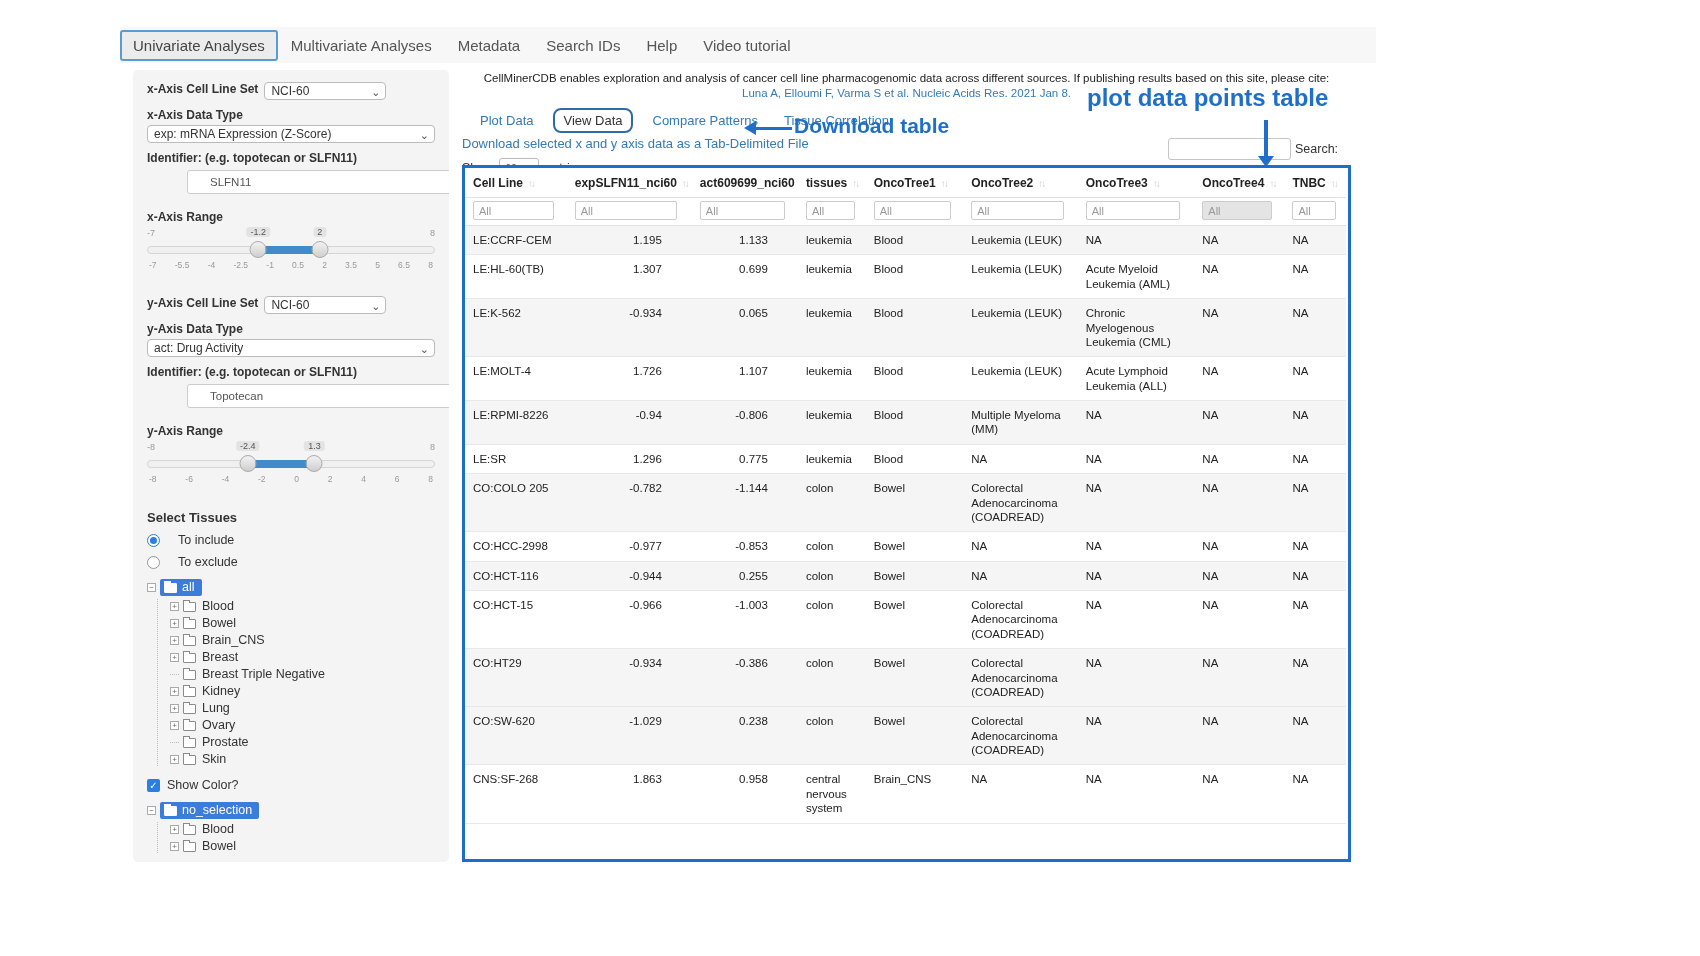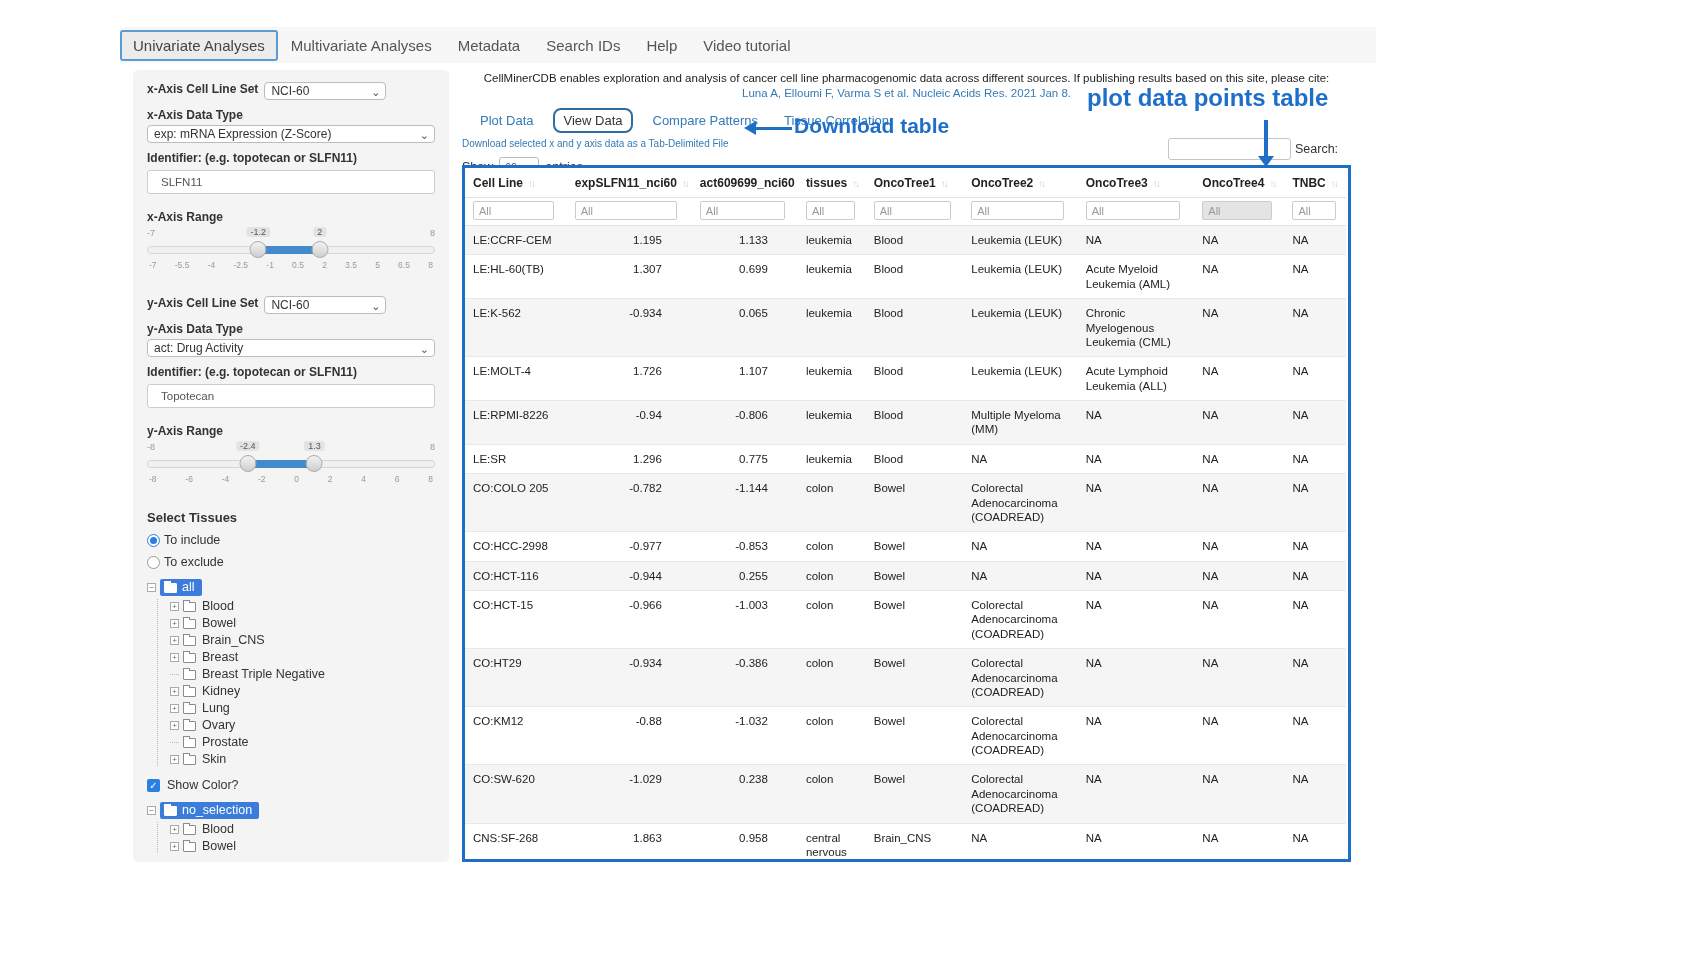--- a/index.html
+++ b/index.html
@@ -17,38 +17,38 @@
   .sidebar { position:absolute; left:133px; top:70px; width:316px; height:792px;
     background:#f4f4f4; border-radius:5px; padding:12px 14px; overflow:hidden; }
   .sb-label { font-size:12px; font-weight:bold; color:#333; margin-top:8px; }
   .sb-row-inline { display:flex; align-items:flex-start; gap:6px; }
   .sb-select { font-size:12px; color:#333; background:#fff; border:1px solid #bbb; border-radius:4px;
     height:18px; padding:0 18px 0 6px; position:relative; display:flex; align-items:center; white-space:nowrap; }
   .sb-select .chev { position:absolute; right:5px; top:3px; color:#555; font-size:11px; }
   .sb-select.wide { width:100%; margin-top:3px; }
   .sb-select.narrow { width:122px; }
   .sb-input { width:100%; height:24px; border:1px solid #ccc; border-radius:3px; background:#fff;
-    font-size:11.5px; color:#555; padding:0 13px; margin-top:5px; font-family:inherit; }
+    font-size:11.5px; color:#555; padding:0 22px; margin-top:5px; font-family:inherit;margin-left:40px; }
 
   
   .slider { position:relative; height:52px; margin-top:4px; }
   .sl-edge { position:absolute; top:0; font-size:9px; color:#999; }
   .sl-edge.min { left:0; } .sl-edge.max { right:0; }
   .sl-hlabel { position:absolute; top:-1px; transform:translateX(-50%); font-size:9px; color:#555;
     background:#e3e3e3; border-radius:3px; padding:0 4px; }
   .sl-track { position:absolute; left:0; right:0; top:18px; height:8px; background:#f0f0f0;
     border:1px solid #d5d5d5; border-radius:5px; }
   .sl-seg { position:absolute; top:18px; height:8px; background:#428bca; }
   .sl-handle { position:absolute; top:13px; width:17px; height:17px; border-radius:50%;
     background:linear-gradient(#f2f2f2,#cfcfcf); border:1px solid #aaa; transform:translateX(-50%); cursor:pointer; }
   .sl-ticks { position:absolute; left:2px; right:2px; top:32px; display:flex; justify-content:space-between; }
   .sl-ticks span { font-size:8.5px; color:#999; }
 
   
-  .radio-row { display:flex; align-items:center; gap:4px; margin-top:8px; cursor:pointer; }
+  .radio-row { display:flex; align-items:center; gap:18px; margin-top:8px; cursor:pointer; }
   .radio { width:13px; height:13px; border-radius:50%; border:1px solid #999; background:#fff; position:relative; }
   .radio.on { border-color:#2a7fe0; }
   .radio.on::after { content:''; position:absolute; left:2px; top:2px; width:7px; height:7px;
     border-radius:50%; background:#2a7fe0; }
   .radio-label { font-size:12.5px; color:#333; }
   .check-row { display:flex; align-items:center; gap:7px; margin-top:12px; cursor:pointer; }
   .checkbox { width:13px; height:13px; border-radius:2px; background:#2a7fe0; color:#fff; font-size:10px;
     line-height:13px; text-align:center; }
 
   
@@ -69,21 +69,21 @@
   .tree-root-label .folder { background:#fff; border-color:#fff; margin-top:1px; }
   .tree-root-label .folder::before { background:#fff; border-color:#fff; }
 
   
   .main { position:absolute; left:462px; top:70px; width:889px; height:792px; }
   .citation { text-align:center; font-size:11.5px; color:#222; padding-top:2px; }
   .citation-link { text-align:center; font-size:11.5px; color:#337ab7; margin-top:3px; cursor:pointer; }
   .tabs { display:flex; align-items:center; gap:14px; margin-top:9px; padding-left:12px; }
   .tab { font-size:13px; color:#337ab7; padding:4px 6px; cursor:pointer; white-space:nowrap; }
   .tab.active { color:#333; border:2px solid #2e6da4; border-radius:8px; padding:3px 8px; }
-  .download-link { font-size:10px; color:#337ab7; margin-top:3px; cursor:pointer; display:inline-block; }
+  .download-link { font-size:13px; color:#337ab7; margin-top:3px; cursor:pointer; display:inline-block; }
   .show-row { margin-top:6px; display:flex; align-items:center; gap:6px; font-size:12.5px; color:#333; }
   .entries-select { border:1px solid #bbb; border-radius:3px; background:#fff; height:20px;
     display:flex; align-items:center; gap:8px; padding:0 5px; font-size:10.5px; color:#555; cursor:pointer; }
   .search-input { position:absolute; left:706px; top:68px; width:123px; height:22px;
     border:1px solid #c5c5c5; border-radius:3px; font-size:12px; padding:0 6px; font-family:inherit; }
   .search-label { position:absolute; left:833px; top:72px; font-size:12.5px; color:#333; }
 
   
   .ann { position:absolute; color:#1f6fc8; font-weight:bold; }
   .ann-download { left:332px; top:44px; font-size:21px; }
@@ -497,31 +497,20 @@
               <td>CO:HT29</td>
               <td class="num">-0.934</td>
               <td class="num">-0.386</td>
               <td>colon</td>
               <td>Bowel</td>
               <td>Colorectal Adenocarcinoma (COADREAD)</td>
               <td>NA</td>
               <td>NA</td>
               <td>NA</td>
             </tr>
-            <tr class="even">
-              <td>CO:KM12</td>
-              <td class="num">-0.88</td>
-              <td class="num">-1.032</td>
-              <td>colon</td>
-              <td>Bowel</td>
-              <td>Colorectal Adenocarcinoma (COADREAD)</td>
-              <td>NA</td>
-              <td>NA</td>
-              <td>NA</td>
-            </tr>
             <tr class="odd">
               <td>CO:SW-620</td>
               <td class="num">-1.029</td>
               <td class="num">0.238</td>
               <td>colon</td>
               <td>Bowel</td>
               <td>Colorectal Adenocarcinoma (COADREAD)</td>
               <td>NA</td>
               <td>NA</td>
               <td>NA</td>

